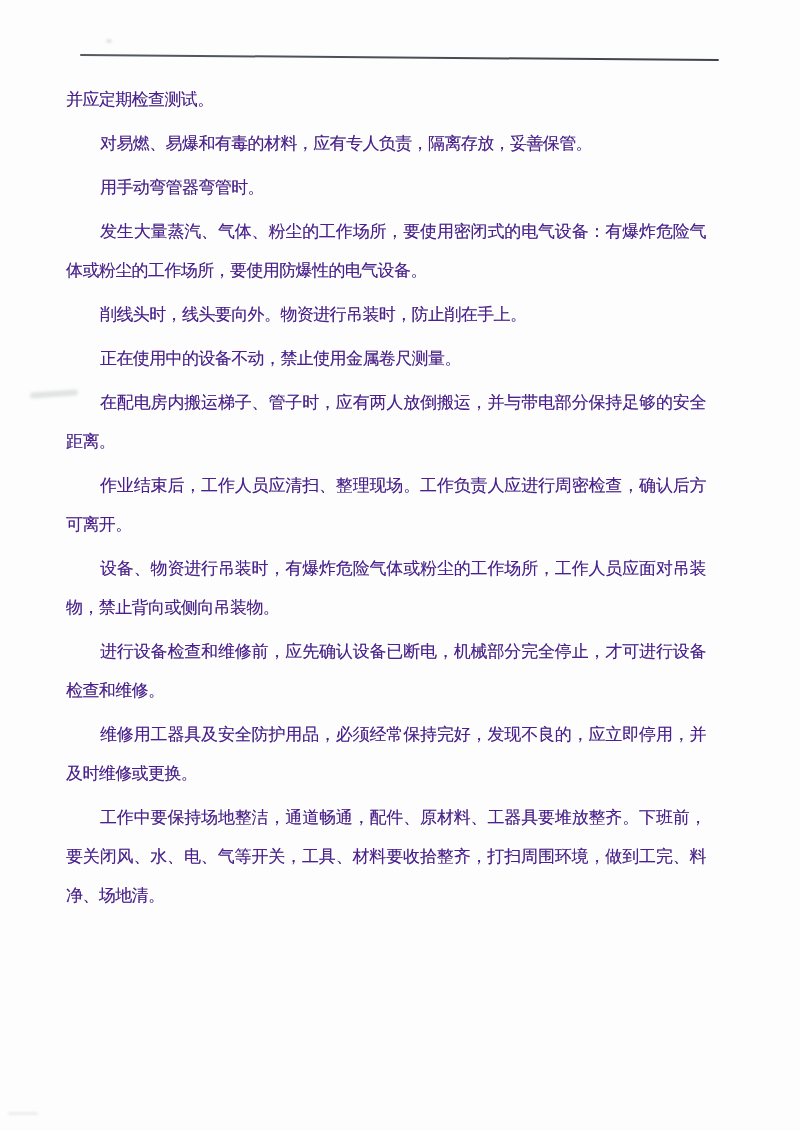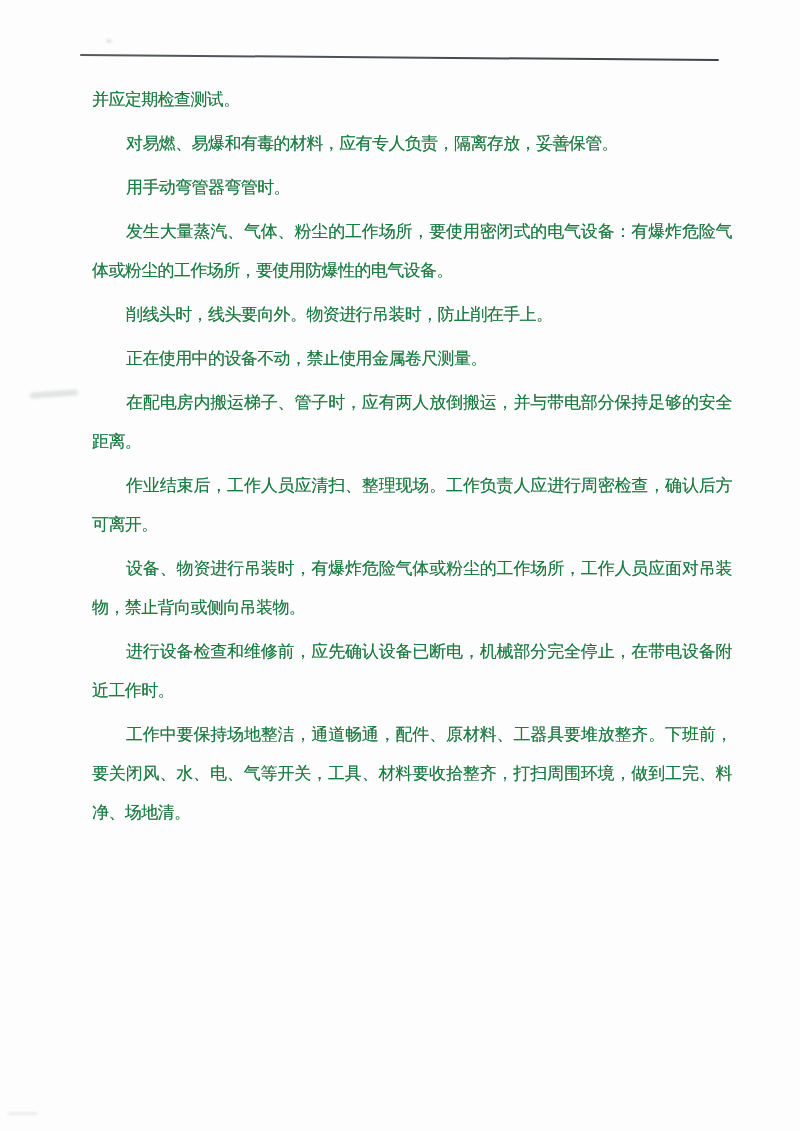--- a/index.html
+++ b/index.html
@@ -22,24 +22,24 @@
     top: 54px;
     width: 639px;
     height: 2px;
     background: linear-gradient(to right, #565b60, #3e434a);
     border-radius: 1px;
     transform: rotate(0.45deg);
     transform-origin: 0 50%;
   }
   .content {
     position: absolute;
-    left: 92px;
+    left: 66px;
     top: 80px;
     width: 640px;
-    color: #15803d;
+    color: #4c1d95;
     font-size: 17px;
     letter-spacing: -0.6px;
     line-height: 39px;
     text-align: justify;
     text-shadow: 0 0 0.5px rgba(62, 68, 75, 0.55);
   }
   .para {
     margin: 0 0 5px 0;
     text-indent: 2em;
   }
@@ -94,17 +94,18 @@
   <div class="content">
     <p class="para continuation">并应定期检查测试。</p>
     <p class="para">对易燃、易爆和有毒的材料，应有专人负责，隔离存放，妥善保管。</p>
     <p class="para">用手动弯管器弯管时。</p>
     <p class="para">发生大量蒸汽、气体、粉尘的工作场所，要使用密闭式的电气设备：有爆炸危险气体或粉尘的工作场所，要使用防爆性的电气设备。</p>
     <p class="para">削线头时，线头要向外。物资进行吊装时，防止削在手上。</p>
     <p class="para">正在使用中的设备不动，禁止使用金属卷尺测量。</p>
     <p class="para">在配电房内搬运梯子、管子时，应有两人放倒搬运，并与带电部分保持足够的安全距离。</p>
     <p class="para">作业结束后，工作人员应清扫、整理现场。工作负责人应进行周密检查，确认后方可离开。</p>
     <p class="para">设备、物资进行吊装时，有爆炸危险气体或粉尘的工作场所，工作人员应面对吊装物，禁止背向或侧向吊装物。</p>
-    <p class="para">进行设备检查和维修前，应先确认设备已断电，机械部分完全停止，在带电设备附近工作时。</p>
+    <p class="para">进行设备检查和维修前，应先确认设备已断电，机械部分完全停止，才可进行设备检查和维修。</p>
+    <p class="para">维修用工器具及安全防护用品，必须经常保持完好，发现不良的，应立即停用，并及时维修或更换。</p>
     <p class="para">工作中要保持场地整洁，通道畅通，配件、原材料、工器具要堆放整齐。下班前，要关闭风、水、电、气等开关，工具、材料要收拾整齐，打扫周围环境，做到工完、料净、场地清。</p>
   </div>
 
 </div>
 
 </body></html>

